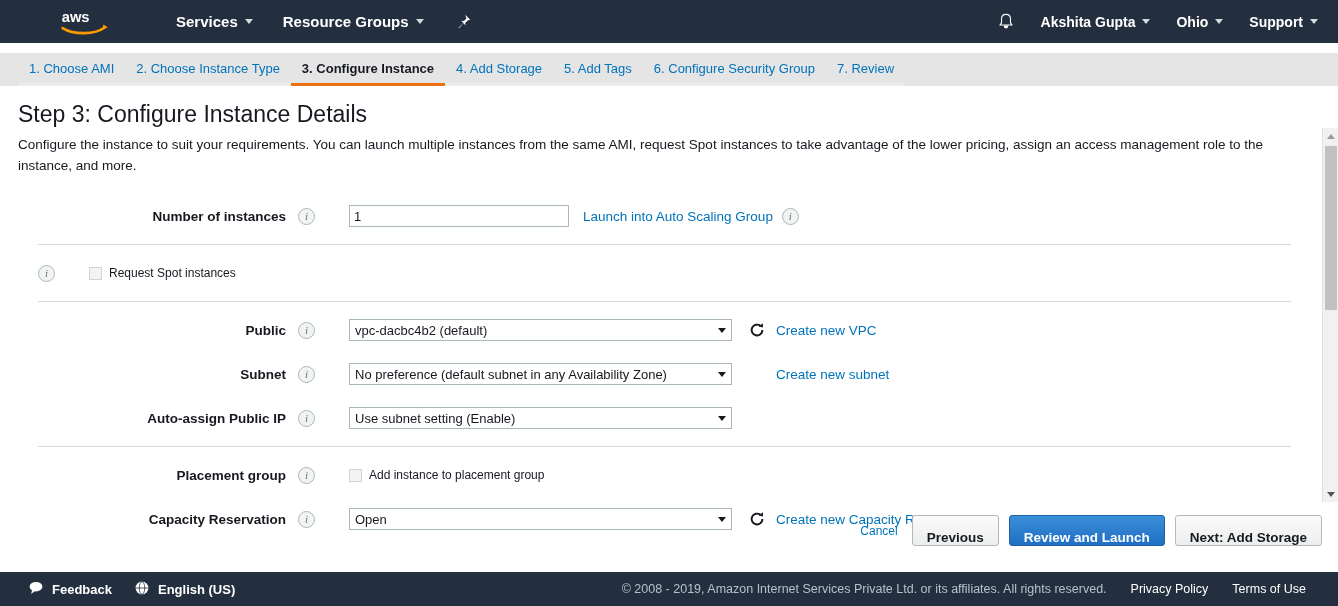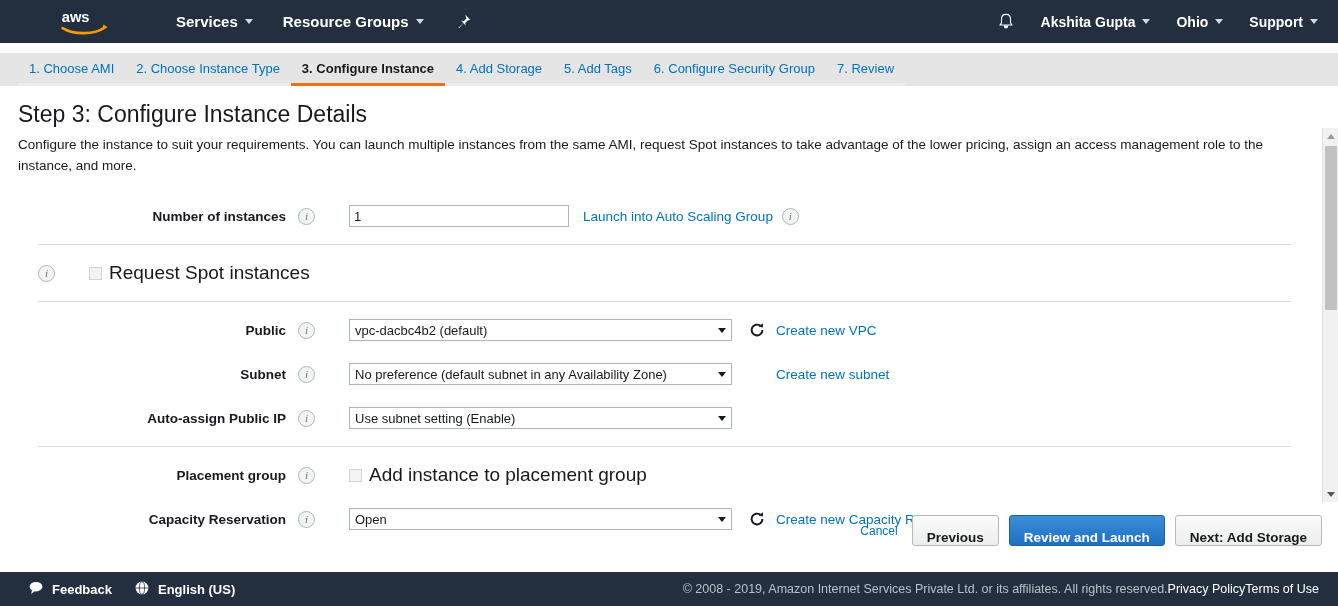--- a/index.html
+++ b/index.html
@@ -162,21 +162,21 @@
   }
   .refresh-icon { width: 18px; height: 18px; margin: 0 10px 0 16px; cursor: pointer; flex: none; }
   .checkbox {
     width: 13px; height: 13px;
     border: 1px solid #cfd5d5;
     background: #f2f3f3;
     display: inline-block;
     cursor: pointer;
     flex: none;
   }
-  .cb-label { font-size: 19px; color: #16191f; margin-left: 7px; }
+  .cb-label { font-size: 12px; color: #16191f; margin-left: 7px; }
   .divider {
     height: 1px;
     background: #d5dbdb;
     margin: 6px 48px 6px 38px;
     width: 1253px;
   }
 
   
   .scrollbar {
     position: absolute;
@@ -248,21 +248,21 @@
     left: 0; bottom: 0;
     width: 1338px; height: 34px;
     background: #232f3e;
     display: flex;
     align-items: center;
     color: #d5dbdb;
     font-size: 12.5px;
   }
   .footer-left { display: flex; align-items: center; gap: 22px; margin-left: 28px; }
   .footer-item { display: flex; align-items: center; gap: 8px; color: #fff; font-weight: bold; font-size: 13px; cursor: pointer; }
-  .footer-right { position: absolute; right: 19px; display: flex; align-items: flex-start; }
+  .footer-right { position: absolute; right: 32px; display: flex; align-items: flex-start; gap: 24px; }
   .copyright { color: #b8c0c8; font-size: 12.5px; }
   .footer-link { color: #fff; font-size: 12.5px; cursor: pointer; text-decoration: none; }
 </style>
 </head>
 <body>
 
 <div class="topnav">
   <div class="aws-logo">
     <svg viewBox="0 0 60 34" width="52" height="30" aria-hidden="true">
       <text x="2" y="17" fill="#ffffff" font-family="Liberation Sans, sans-serif" font-size="17" font-weight="bold">aws</text>

